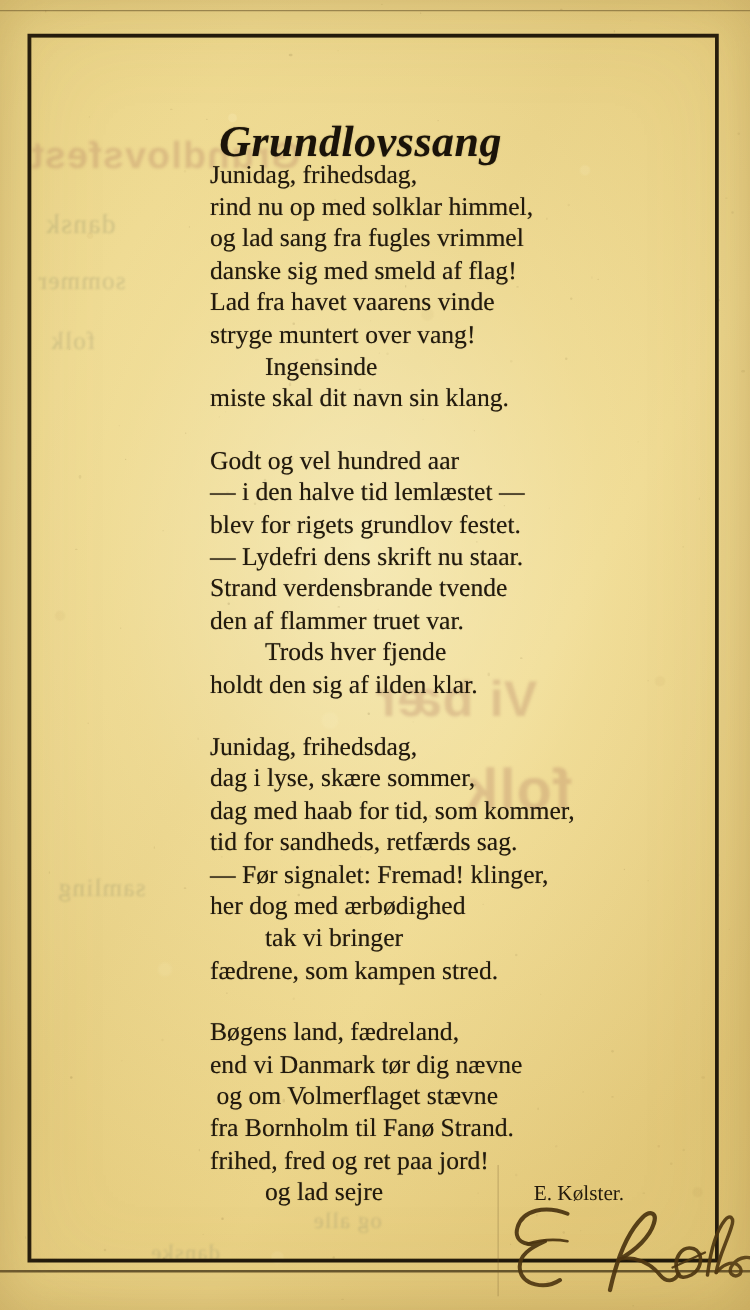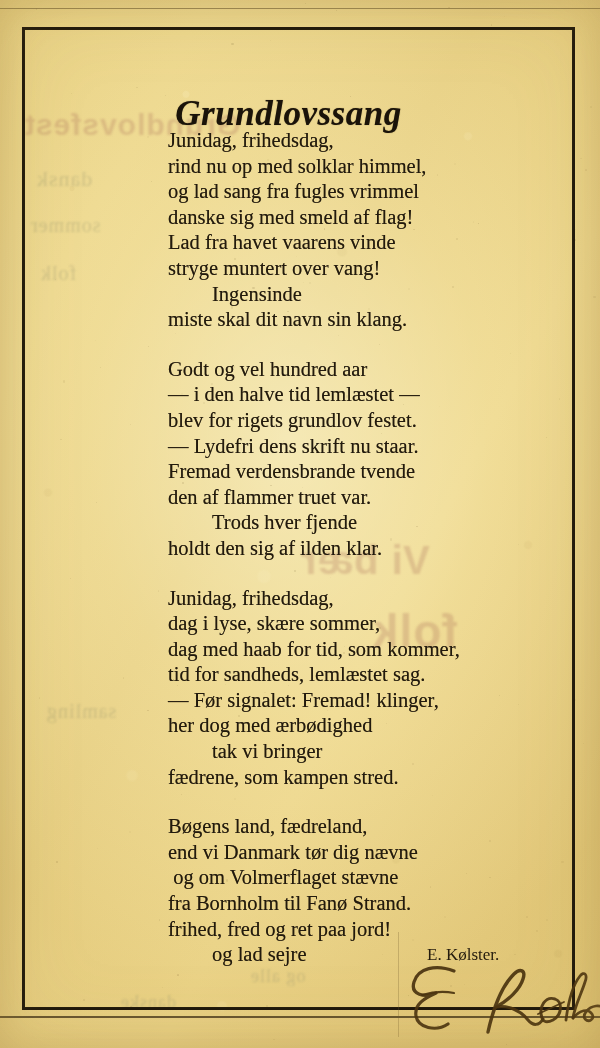--- a/index.html
+++ b/index.html
@@ -386,30 +386,30 @@
           <div class="line">Lad fra havet vaarens vinde</div>
           <div class="line">stryge muntert over vang!</div>
           <div class="line i1">Ingensinde</div>
           <div class="line">miste skal dit navn sin klang.</div>
         </div>
         <div class="stanza">
           <div class="line">Godt og vel hundred aar</div>
           <div class="line">— i den halve tid lemlæstet —</div>
           <div class="line">blev for rigets grundlov festet.</div>
           <div class="line">— Lydefri dens skrift nu staar.</div>
-          <div class="line">Fremad verdensbrande tvende</div>
+          <div class="line">Strand verdensbrande tvende</div>
           <div class="line">den af flammer truet var.</div>
           <div class="line i1">Trods hver fjende</div>
           <div class="line">holdt den sig af ilden klar.</div>
         </div>
         <div class="stanza">
           <div class="line">Junidag, frihedsdag,</div>
           <div class="line">dag i lyse, skære sommer,</div>
           <div class="line">dag med haab for tid, som kommer,</div>
-          <div class="line">tid for sandheds, lemlæstet sag.</div>
+          <div class="line">tid for sandheds, retfærds sag.</div>
           <div class="line">— Før signalet: Fremad! klinger,</div>
           <div class="line">her dog med ærbødighed</div>
           <div class="line i1">tak vi bringer</div>
           <div class="line">fædrene, som kampen stred.</div>
         </div>
         <div class="stanza">
           <div class="line">Bøgens land, fædreland,</div>
           <div class="line">end vi Danmark tør dig nævne</div>
           <div class="line"> og om Volmerflaget stævne</div>
           <div class="line">fra Bornholm til Fanø Strand.</div>

